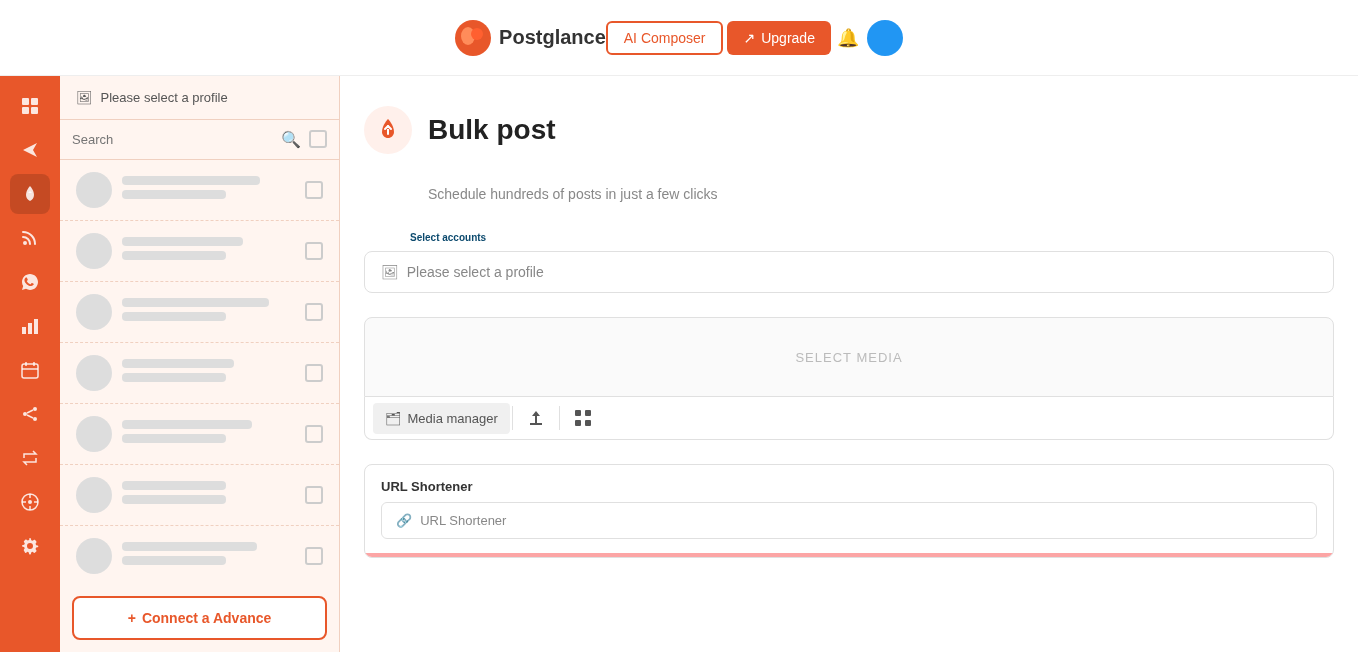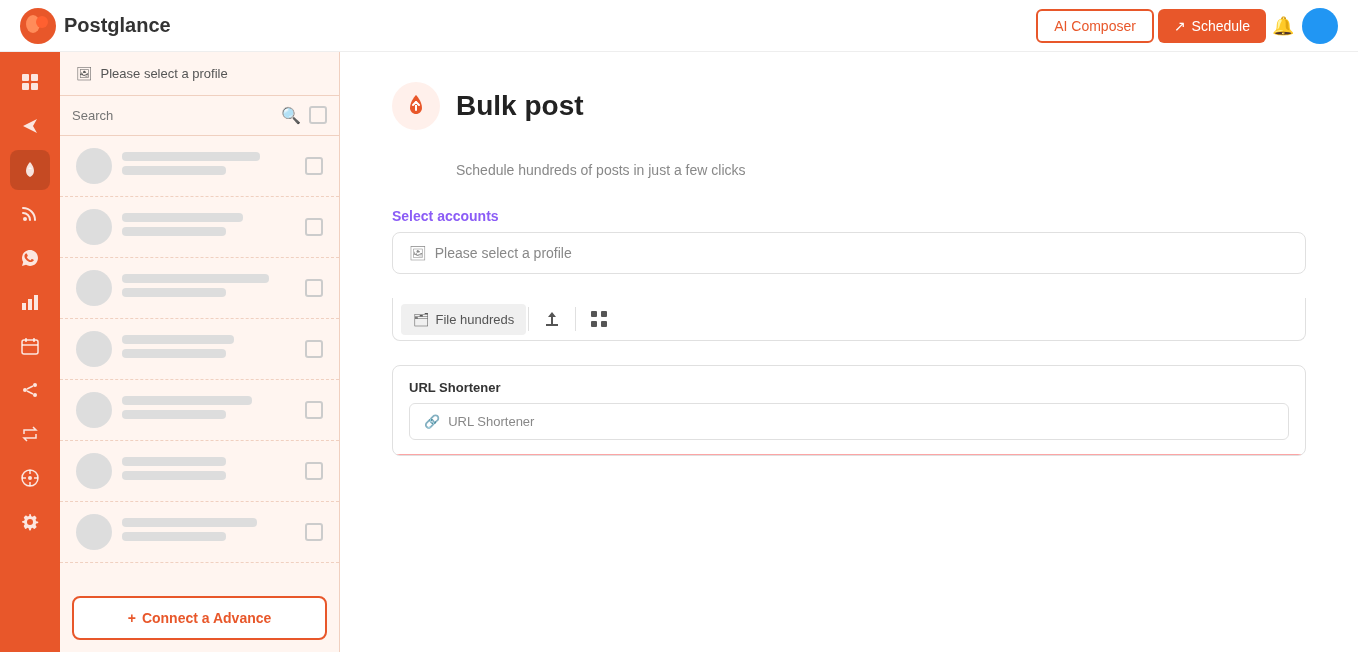--- a/index.html
+++ b/index.html
@@ -1,25 +1,25 @@
 <!DOCTYPE html>
 <html><head>
   <meta charset="utf-8">
   <style>
     * { box-sizing: border-box; margin: 0; padding: 0; }
     body { font-family: -apple-system, BlinkMacSystemFont, 'Segoe UI', sans-serif; background: #f5f5f5; display: flex; flex-direction: column; height: 652px; overflow: hidden; }
 
     
     .header {
-      height: 52px;
+      height: 76px;
       background: #fff;
       border-bottom: 1px solid #eee;
       display: flex;
       align-items: center;
-      justify-content: space-between;
+      justify-content: center;
       padding: 0 20px;
       flex-shrink: 0;
       z-index: 100;
     }
     .logo {
       display: flex;
       align-items: center;
       gap: 8px;
     }
     .logo-icon {
@@ -208,21 +208,21 @@
       align-items: center;
       justify-content: center;
       gap: 6px;
     }
 
     
     .main-content {
       flex: 1;
       overflow-y: auto;
       background: #fff;
-      padding: 30px 52px;
+      padding: 30px 24px;
     }
     .page-header {
       display: flex;
       align-items: center;
       gap: 16px;
       margin-bottom: 8px;
     }
     .page-icon {
       width: 48px;
       height: 48px;
@@ -240,24 +240,25 @@
     }
     .page-subtitle {
       font-size: 14px;
       color: #888;
       margin-left: 64px;
       margin-bottom: 30px;
       margin-top: 32px;
     }
 
     .section-label {
-      font-size: 14px;
+      font-size: 10px;
       font-weight: 600;
-      color: #8b5cf6;
+      color: #0c4a6e;
       margin-bottom: 8px;
+      margin-left: 46px;
     }
     .select-accounts-box {
       border: 1px solid #e0e0e0;
       border-radius: 8px;
       padding: 12px 16px;
       font-size: 14px;
       color: #888;
       display: flex;
       align-items: center;
       gap: 8px;
@@ -313,21 +314,21 @@
     }
 
     .advance-options-section {
       border: 1px solid #e0e0e0;
       border-radius: 8px;
       padding: 0;
       overflow: hidden;
     }
     .option-row {
       padding: 14px 16px;
-      border-bottom: 1px solid #fca5a5;
+      border-bottom: 4px solid #fca5a5;
     }
     .option-row-label {
       font-size: 13px;
       font-weight: 600;
       color: #333;
       margin-bottom: 8px;
     }
     .option-input {
       border: 1px solid #e0e0e0;
       border-radius: 6px;
@@ -355,21 +356,21 @@
       <circle cx="18" cy="18" r="18" fill="#e8572a"></circle>
       <ellipse cx="13" cy="16" rx="7" ry="9" fill="#ff8c5a"></ellipse>
       <circle cx="22" cy="14" r="6" fill="#ff6030"></circle>
     </svg>
     <span class="logo-text">Postglance</span>
   </div>
   <div class="header-right">
     <button class="btn-ai-composer">AI Composer</button>
     <button class="btn-upgrade">
       <span>↗</span>
-      <span>Schedule</span>
+      <span>Upgrade</span>
     </button>
     <div class="notification-icon">🔔</div>
     <div class="avatar"></div>
   </div>
 </div>
 
 <div class="main-layout">
 
   <div class="icon-sidebar">
     <div class="sidebar-icon" title="Dashboard">
@@ -537,24 +538,27 @@
     </div>
     <p class="page-subtitle">Schedule hundreds of posts in just a few clicks</p>
 
     <div class="section-label">Select accounts</div>
     <div class="select-accounts-box">
       <span>🖼</span>
       <span>Please select a profile</span>
     </div>
 
     <div class="section-media">
+      <div class="media-upload-area">
+        <span>SELECT MEDIA</span>
+      </div>
       <div class="media-toolbar">
         <button class="media-toolbar-btn active">
           <span>🗂</span>
-          <span>File hundreds</span>
+          <span>Media manager</span>
         </button>
         <div class="media-toolbar-divider"></div>
         <button class="media-toolbar-btn">
           <svg width="18" height="18" viewBox="0 0 18 18" fill="currentColor">
               <path d="M9 2L5 7h3v7h2V7h3L9 2zM3 16h12v-2H3v2z"></path>
             </svg>
         </button>
         <div class="media-toolbar-divider"></div>
         <button class="media-toolbar-btn">
           <svg width="18" height="18" viewBox="0 0 18 18" fill="currentColor">

